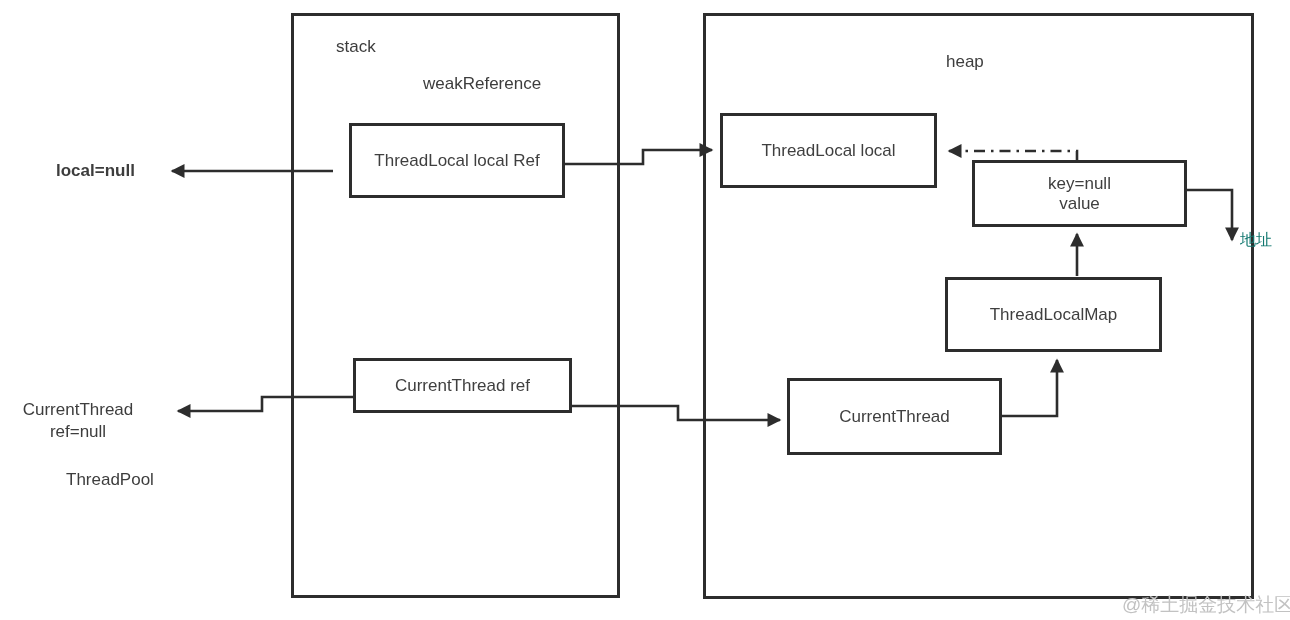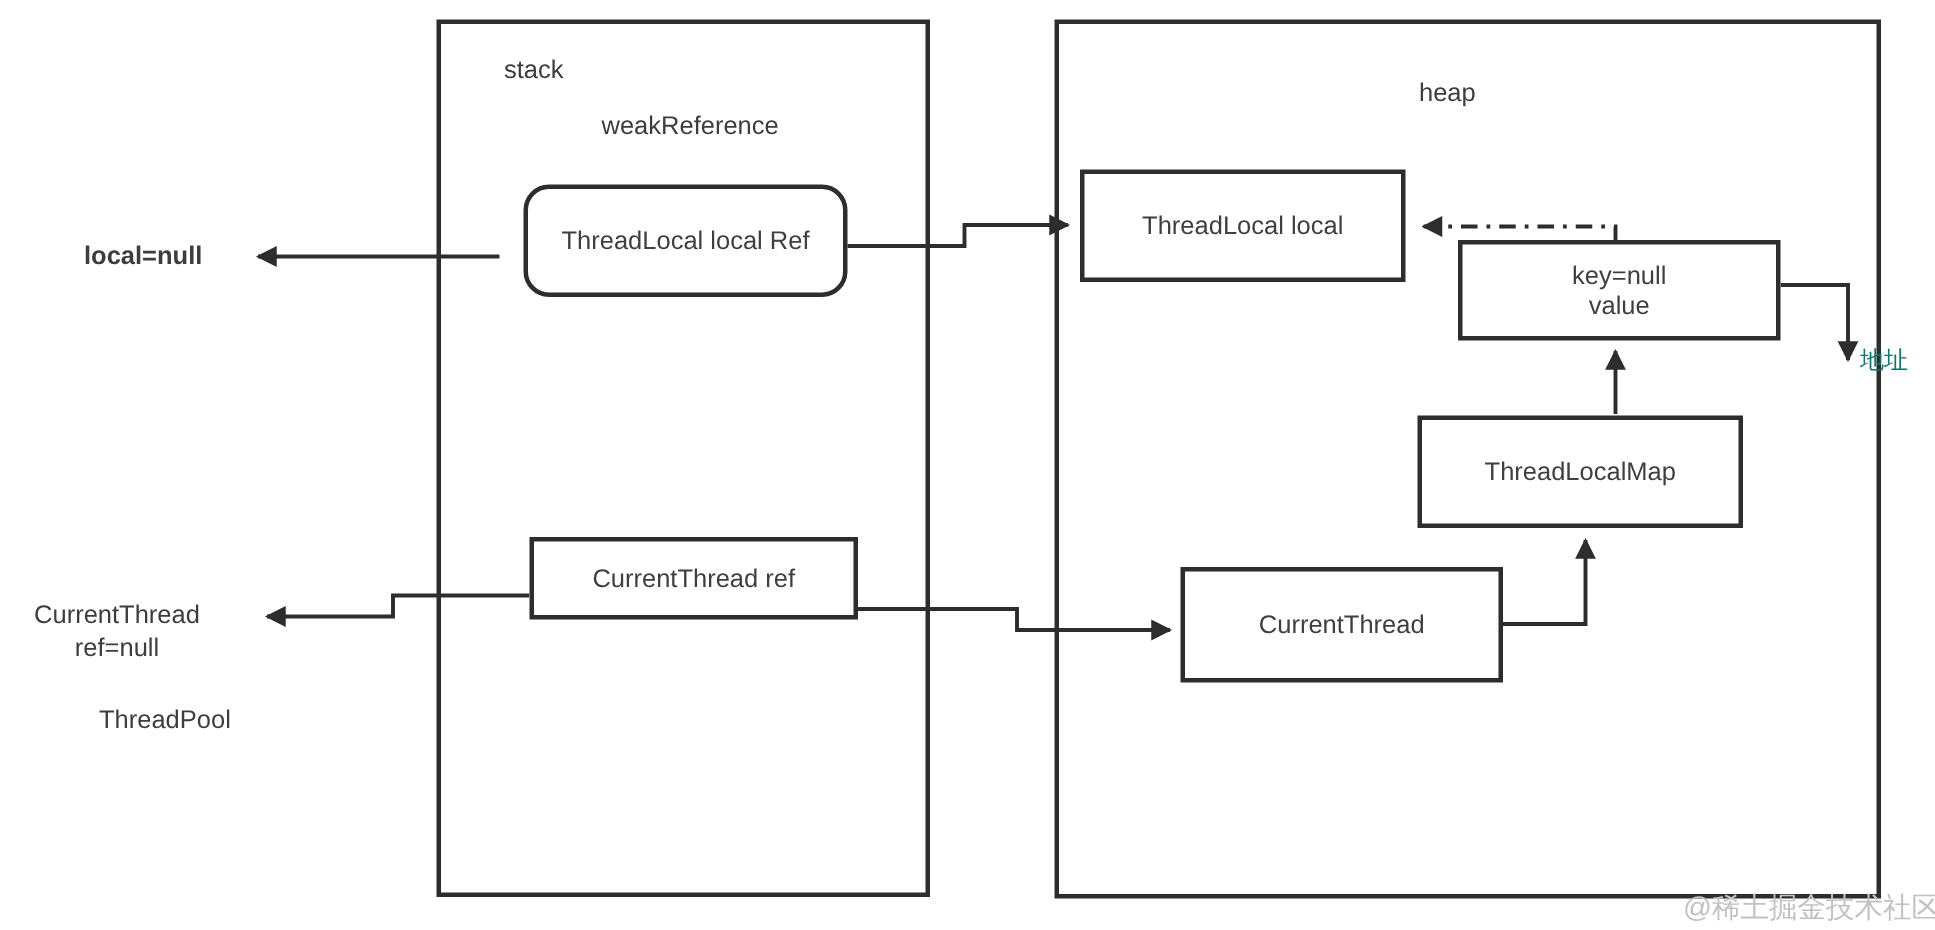--- a/index.html
+++ b/index.html
@@ -99,24 +99,24 @@
 
       <path d="M1002 416 L1057 416 L1057 360" marker-end="url(#arrow)"></path>
 
       <path d="M572 406 L678 406 L678 420 L780 420" marker-end="url(#arrow)"></path>
 
       <path d="M353 397 L262 397 L262 411 L178 411" marker-end="url(#arrow)"></path>
     </g>
   </svg>
 
   <div class="lbl" style="left:336px; top:37px;">stack</div>
-  <div class="lbl" style="left:401px; top:74px;">weakReference</div>
+  <div class="lbl" style="left:423px; top:74px;">weakReference</div>
   <div class="lbl" style="left:946px; top:37px;margin-top:15px;">heap</div>
 
-  <div class="node" style="left:349px; top:123px; width:216px; height:75px;border-radius:17px;">
+  <div class="node" style="left:349px; top:123px; width:216px; height:75px;">
     <span>ThreadLocal local Ref</span>
   </div>
 
   <div class="node" style="left:972px; top:160px; width:215px; height:67px;">
     <span>key=null</span>
     <span>value</span>
   </div>
 
   <div class="node" style="left:720px; top:113px; width:217px; height:75px;">
     <span>ThreadLocal local</span>

